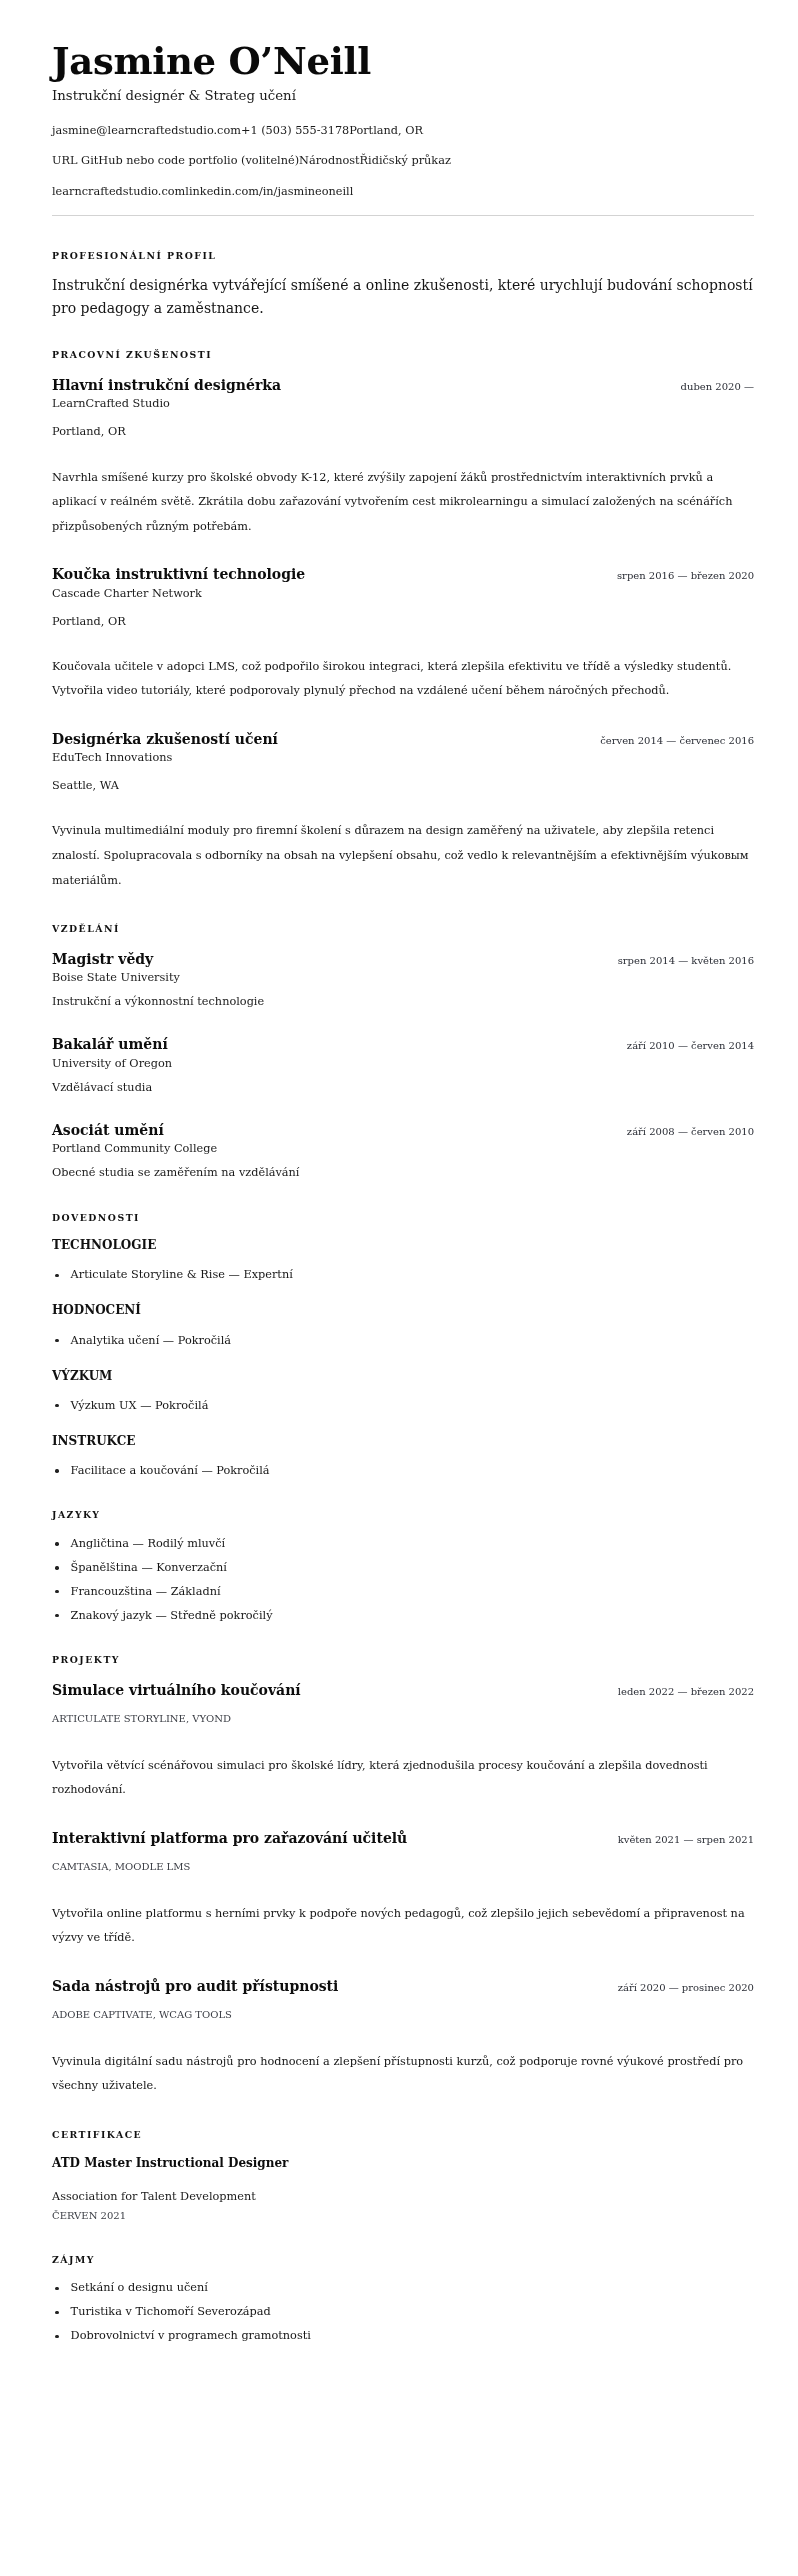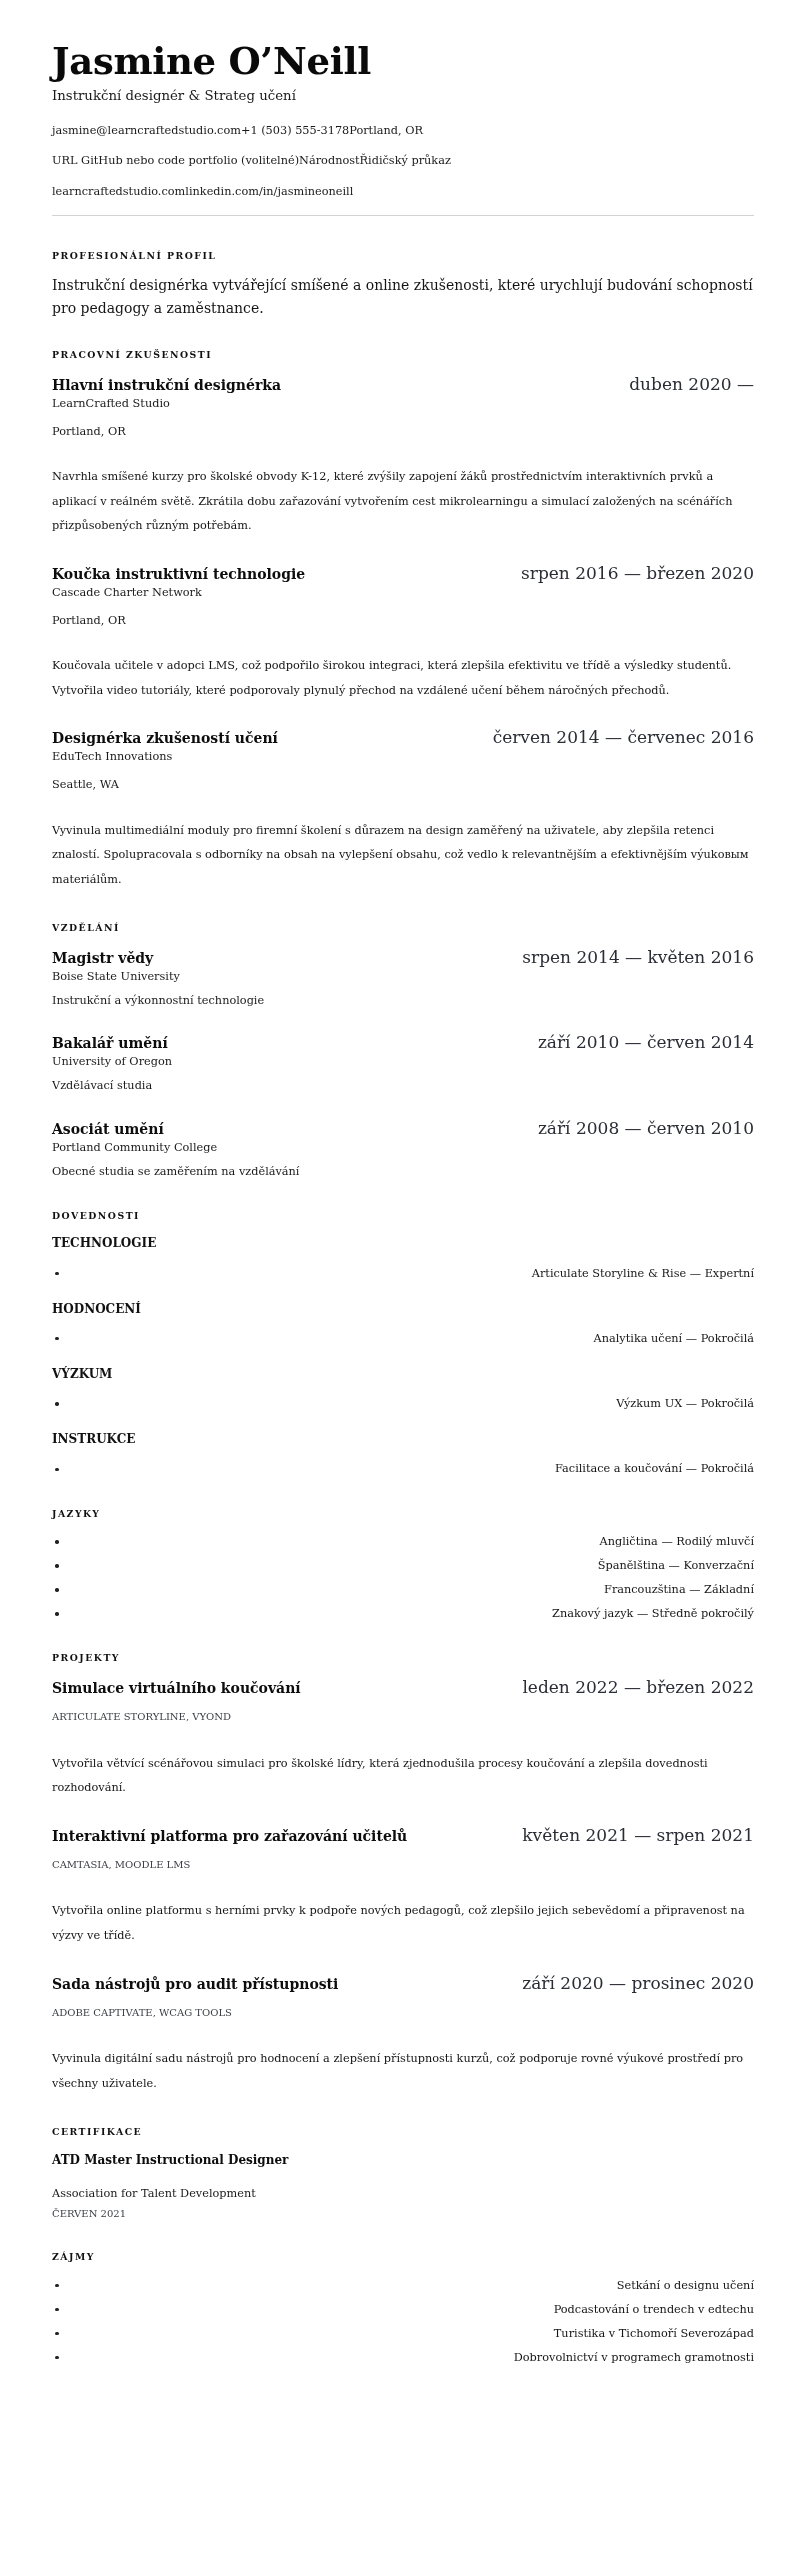--- a/index.html
+++ b/index.html
@@ -32,32 +32,32 @@
   .section-title {
     font-size: 9.3px; font-weight: bold; letter-spacing: 1.5px;
     text-transform: uppercase; line-height: 13.3px; color: #111;
     margin-bottom: 13.3px;
   }
   .profile-text { font-size: 14px; line-height: 22.6px; color: #161616; margin-top: -1.3px; }
 
   .entry { margin-bottom: 25px; }
   .entry-head { display: flex; justify-content: space-between; align-items: baseline; }
   .entry-title { font-size: 14px; font-weight: bold; line-height: 20px; color: #0d0d0d; }
-  .entry-dates { font-size: 17px; line-height: 17.3px; color: #2a2d35; white-space: nowrap; }
+  .entry-dates { font-size: 10px; line-height: 17.3px; color: #2a2d35; white-space: nowrap; }
   .entry-org { font-size: 11.3px; line-height: 17.3px; color: #1a1a1a; }
   .entry-loc { font-size: 11.3px; line-height: 17.3px; color: #1a1a1a; margin-top: 10.6px; }
   .entry-desc { font-size: 11.3px; line-height: 24.6px; color: #151515; margin-top: 25px; }
 
   .edu-entry { margin-bottom: 24px; }
   .edu-entry .entry-org, .edu-entry .edu-field { font-size: 11.3px; line-height: 17.3px; }
   .edu-field { margin-top: 6.7px; color: #1a1a1a; }
 
   .skill-cat { margin-bottom: 18.6px; }
   .skill-cat-title { font-size: 12px; font-weight: bold; line-height: 17.3px; text-transform: uppercase; color: #111; margin-bottom: 12px; }
-  ul.bullets { list-style: none; text-align: right; }
+  ul.bullets { list-style: none; }
   ul.bullets li {
     position: relative; padding-left: 18.6px; font-size: 11.3px; line-height: 17.3px; color: #161616;
   }
   ul.bullets li::before {
     content: ""; position: absolute; left: 3.3px; top: 7.3px;
     width: 3.3px; height: 3.3px; border-radius: 50%; background: #222;
   }
   ul.lang li, ul.interests li { margin-bottom: 6.7px; }
 
   .proj-tech { font-size: 10px; line-height: 14.6px; text-transform: uppercase; color: #3a3d44; margin-top: 12px; }
@@ -242,20 +242,19 @@
       <div class="cert-title">ATD Master Instructional Designer</div>
       <div class="cert-org">Association for Talent Development</div>
       <div class="cert-date">červen 2021</div>
     </div>
   </section>
 
   <section class="section">
     <h2 class="section-title">Zájmy</h2>
     <ul class="bullets interests">
       <li>Setkání o designu učení</li>
-      <li>Podcastování o trendech v edtechu</li>
       <li>Turistika v Tichomoří Severozápad</li>
       <li>Dobrovolnictví v programech gramotnosti</li>
     </ul>
   </section>
 
 </div>
 
 
 </body></html>

